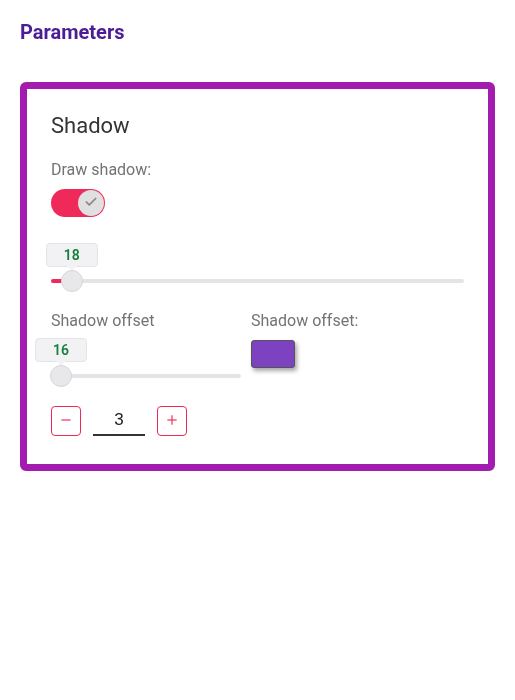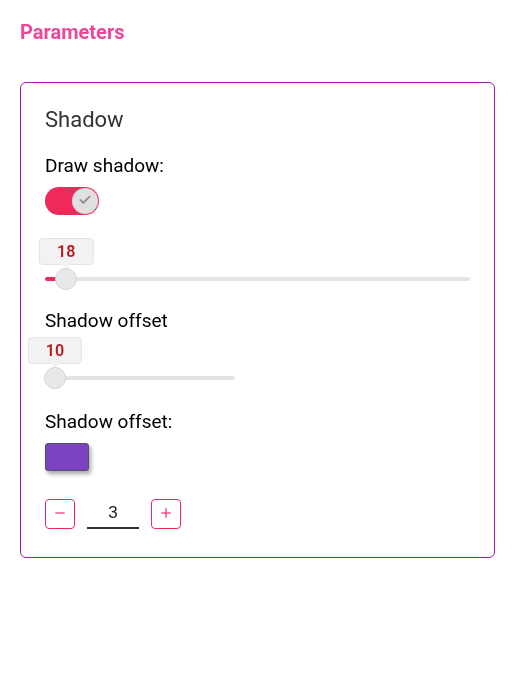--- a/index.html
+++ b/index.html
@@ -7,38 +7,38 @@
     font-family: -apple-system, BlinkMacSystemFont, "Segoe UI", Roboto, Helvetica, Arial, sans-serif;
     background: #ffffff;
     width: 515px;
     height: 700px;
     padding: 20px 20px 0 20px;
     color: #333;
   }
   .page-title {
     font-size: 20px;
     font-weight: 700;
-    color: #ec4899;
+    color: #4c1d95;
     margin-bottom: 38px;
   }
   .panel {
-    border: 1px solid #a21caf;
+    border: 7px solid #a21caf;
     border-radius: 6px;
     padding: 24px 24px 28px 24px;
     background: #fff;
   }
   .panel-title {
     font-size: 22px;
     font-weight: 400;
     color: #333;
     margin-bottom: 22px;
   }
   .field-label {
-    font-size: 19px;
-    color: #000000;
+    font-size: 16px;
+    color: #737373;
     margin-bottom: 10px;
     display: block;
   }
   
   .toggle {
     width: 54px;
     height: 28px;
     background: #ef2a5a;
     border-radius: 14px;
     position: relative;
@@ -89,43 +89,41 @@
     border-radius: 50%;
     top: -9px;
     transform: translateX(-50%);
     cursor: pointer;
   }
   .slider-tooltip {
     position: absolute;
     bottom: 16px;
     transform: translateX(-50%);
     background: #f2f2f4;
-    color: #b91c1c;
-    font-size: 16px;
+    color: #15803d;
+    font-size: 14px;
     font-weight: 600;
     padding: 3px 17px;
     border-radius: 4px;
     border: 1px solid #e4e4e6;
   }
   .slider-tooltip::after {
     content: "";
     position: absolute;
     bottom: -5px;
     left: 50%;
     transform: translateX(-50%);
     border-left: 5px solid transparent;
     border-right: 5px solid transparent;
     border-top: 5px solid #f2f2f4;
   }
   
   .row {
     display: flex;
-    gap: 30px;
     margin-bottom: 28px;
-    flex-direction: column;
   }
   .col { flex: 0 0 auto; }
   .col.left { width: 200px; }
   
   .color-swatch {
     width: 44px;
     height: 28px;
     background: #7d42c0;
     border: 1px solid #555;
     border-radius: 3px;
@@ -195,21 +193,21 @@
         <div class="slider-thumb" style="left:5%;"></div>
       </div>
     </div>
   </div>
 
   <div class="row">
 
     <div class="col left">
       <span class="field-label">Shadow offset</span>
       <div class="slider-wrap">
-        <div class="slider-tooltip" style="left:5%;">10</div>
+        <div class="slider-tooltip" style="left:5%;">16</div>
         <div class="slider-track short">
           <div class="slider-fill" style="width:5%;"></div>
           <div class="slider-thumb" style="left:5%;"></div>
         </div>
       </div>
     </div>
 
     <div class="col">
       <span class="field-label">Shadow offset:</span>
       <div class="color-swatch" title="#7d42c0"></div>

